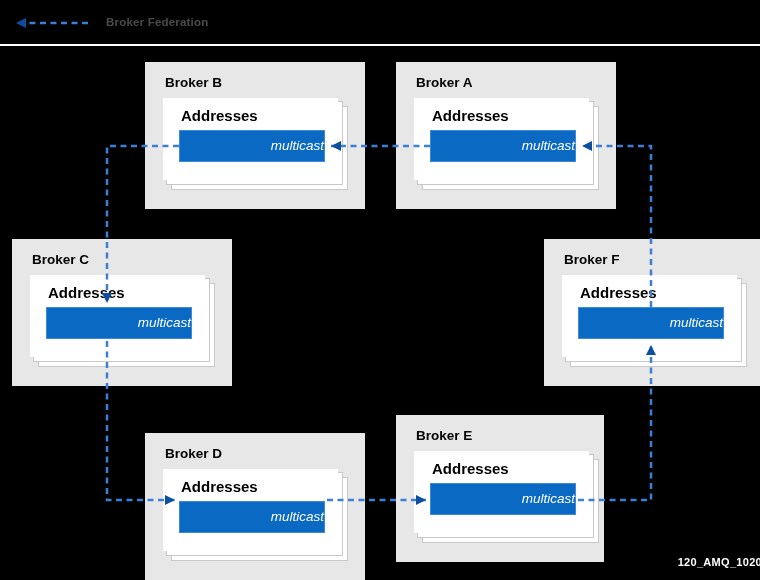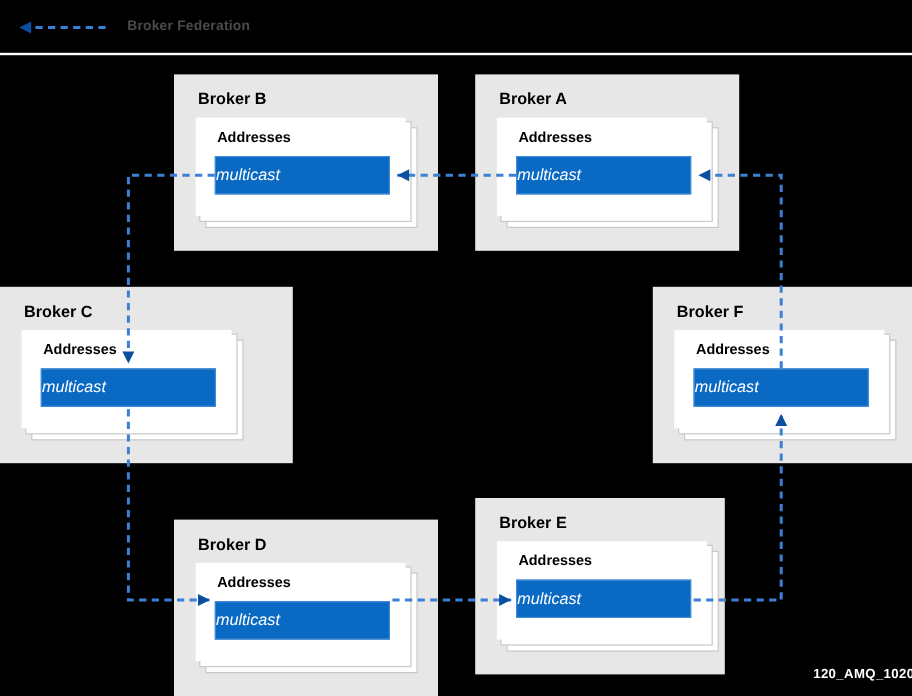--- a/index.html
+++ b/index.html
@@ -44,30 +44,30 @@
   .card {
     position: absolute; left: 18px; top: 36px;
     width: 175px; height: 82px;
     background: var(--card-white);
     box-shadow:
       4px 4px 0 0 #ffffff, 4px 4px 0 1px #c9c9c9,
       9px 9px 0 0 #ffffff, 9px 9px 0 1px #c9c9c9;
   }
   .card-title {
     position: absolute; left: 18px; top: 9px;
-    font-size: 12px; font-weight: bold; color: #000;
+    font-size: 15px; font-weight: bold; color: #000;
   }
   .multicast {
     position: absolute; left: 16px; top: 32px;
     width: 146px; height: 32px;
     background: var(--accent-blue);
     border: 1px solid var(--accent-blue-border);
     box-sizing: border-box;
     color: #fff; font-style: italic; font-size: 13.5px;
-    text-align: left; line-height: 30px;
+    text-align: right; line-height: 30px;
   }
 
   .arrows { position: absolute; inset: 0; z-index: 5; pointer-events: none; }
   .dash {
     stroke: var(--dash-blue);
     stroke-width: 2.5;
     fill: none;
     stroke-dasharray: 6 4.5;
   }
   .ah-fill { fill: var(--arrowhead-blue); }
@@ -95,21 +95,21 @@
   </div>
 
   <div class="broker" style="left:396px;top:62px;width:220px">
     <div class="broker-title">Broker A</div>
     <div class="card">
       <div class="card-title">Addresses</div>
       <div class="multicast">multicast</div>
     </div>
   </div>
 
-  <div class="broker" style="left:0px;top:239px;width:244px">
+  <div class="broker" style="left:12px;top:239px;width:220px">
     <div class="broker-title">Broker C</div>
     <div class="card">
       <div class="card-title">Addresses</div>
       <div class="multicast">multicast</div>
     </div>
   </div>
 
   <div class="broker" style="left:544px;top:239px;width:216px">
     <div class="broker-title">Broker F</div>
     <div class="card">

